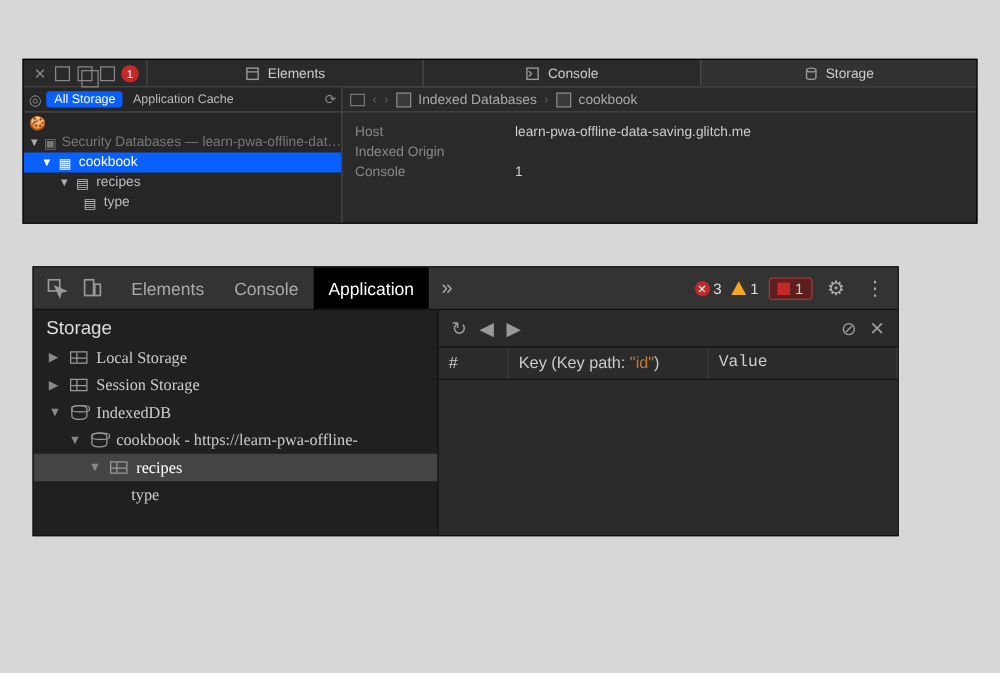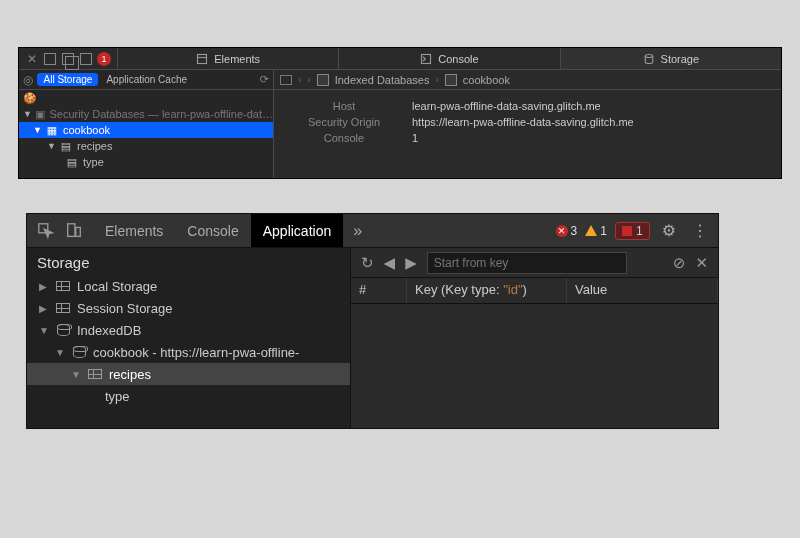--- a/index.html
+++ b/index.html
@@ -34,21 +34,21 @@
   .saf-row.sel { background:#0a60ff; color:#fff; }
   .saf-row.sel .arrow, .saf-row.sel .ricon { color:#fff; }
   .saf-row.dim { color:#777; }
 
   .saf-right { flex:1; display:flex; flex-direction:column; }
   .saf-pathbar { height:20px; border-bottom:1px solid #4a4a4a; display:flex; align-items:center; gap:6px; padding:0 6px; color:#aaa; }
   .saf-pathbar .sep { color:#666; font-size:10px; }
   .bcico { width:12px; height:12px; border:1px solid #888; display:inline-block; position:relative; background:#3a3a3a; }
   .saf-details { padding:8px 10px; }
   .saf-kv { display:flex; gap:8px; padding:2px 0; font-size:11px; }
-  .saf-kv .k { color:#888; width:120px; text-align:center; }
+  .saf-kv .k { color:#888; width:120px; text-align:left; }
   .saf-kv .v { color:#ccc;text-align:right; }
 
   
   .chrome {
     position: absolute; left: 26px; top: 213px; width: 693px; height: 216px;
     background: #2b2b2b; color:#ccc; font-size:13px; border:1px solid #111;
   }
   .chr-tabbar { height:34px; background:#333; display:flex; align-items:center; border-bottom:1px solid #111; }
   .chr-tabbar .left-icons { display:flex; align-items:center; gap:10px; padding:0 10px; }
   .chr-ico { width:18px; height:18px; stroke:#999; stroke-width:1.5; fill:none; }
@@ -65,41 +65,41 @@
   .chr-red-pill { background:#5c1f1f; border:1px solid #a33; padding:1px 6px; border-radius:3px; display:flex; align-items:center; gap:4px; font-size:12px; }
   .chr-red-pill .sq { width:10px; height:10px; background:#c62828; }
   .chr-gear, .chr-dots { color:#aaa; font-size:16px; padding:0 4px; }
 
   .chr-body { display:flex; height:calc(100% - 34px); }
   .chr-left { width:324px; background:#202020; border-right:1px solid #111; overflow:hidden; }
   .chr-section { padding:6px 10px 4px; color:#ddd; font-size:15px; }
   .chr-trow { display:flex; align-items:center; height:22px; gap:6px; white-space:nowrap; overflow:hidden; }
   .chr-trow .tri { width:10px; color:#888; font-size:10px; }
   .chr-trow .tico { width:16px; height:14px; display:flex; align-items:center; justify-content:center; }
-  .chr-trow .lbl { overflow:hidden; text-overflow:ellipsis; }
+  .chr-trow .lbl { overflow:hidden; text-overflow:ellipsis;font-family:Liberation Serif, serif; }
   .chr-trow.sel { background:#444; color:#fff; }
   .pad1 { padding-left:12px; } .pad2 { padding-left:28px; } .pad3 { padding-left:44px; } .pad5 { padding-left:78px; }
 
   .tabico { display:inline-block; width:14px; height:10px; border:1px solid #999; position:relative; }
   .tabico::before, .tabico::after { content:""; position:absolute; background:#999; }
   .tabico::before { left:4px; top:0; width:1px; height:100%; }
   .tabico::after { left:0; top:4px; width:100%; height:1px; }
   .cylico { display:inline-block; width:13px; height:12px; border:1px solid #999; border-radius:6px/3px; position:relative; }
   .cylico::before { content:""; position:absolute; left:-1px; top:-1px; width:13px; height:4px; border:1px solid #999; border-radius:6px/2px; }
 
   .chr-right-pane { flex:1; display:flex; flex-direction:column; background:#2b2b2b; }
   .chr-toolbar { height:30px; border-bottom:1px solid #111; display:flex; align-items:center; gap:10px; padding:0 10px; }
   .chr-toolbar .tbtn { color:#999; font-size:15px; }
   .chr-input { flex:0 0 200px; background:#1a1a1a; border:1px solid #444; color:#888; font-size:12px; padding:3px 6px; height:22px; }
   .chr-toolbar .spacer { flex:1; }
   .chr-tblhead { height:26px; display:flex; border-bottom:1px solid #111; font-size:13px; color:#ccc; }
   .chr-th { padding:4px 8px; border-right:1px solid #3a3a3a; }
   .chr-th.hash { width:56px; }
   .chr-th.key { width:160px; }
-  .chr-th.val { flex:1; }
+  .chr-th.val { flex:1;font-family:Liberation Mono, monospace; }
   .chr-th .keypath { color:#888; }
   .chr-th .keypath .idq { color:#c37a3a; }
 </style>
 </head>
 <body>
 
 <div class="safari">
   <div class="saf-tabbar">
     <div class="wicons">
       <span class="wico">✕</span>
@@ -181,22 +181,21 @@
         <span class="sep">›</span>
         <span class="bcico"></span>
         <span>cookbook</span>
       </div>
       <div class="saf-details">
         <div class="saf-kv">
             <span class="k">Host</span>
             <span class="v">learn-pwa-offline-data-saving.glitch.me</span>
           </div>
         <div class="saf-kv">
-            <span class="k">Security Origin</span>
-            <span class="v">https://learn-pwa-offline-data-saving.glitch.me</span>
+            <span class="k">Indexed Origin</span>
           </div>
         <div class="saf-kv">
             <span class="k">Console</span>
             <span class="v">1</span>
           </div>
       </div>
     </div>
   </div>
 </div>
 
@@ -283,27 +282,26 @@
       <div class="chr-trow pad5">
           <span class="lbl">type</span>
         </div>
     </div>
 
     <div class="chr-right-pane">
       <div class="chr-toolbar">
         <span class="tbtn">↻</span>
         <span class="tbtn">◀</span>
         <span class="tbtn">▶</span>
-        <input class="chr-input" placeholder="Start from key" style="">
         <span class="spacer"></span>
         <span class="tbtn">⊘</span>
         <span class="tbtn">✕</span>
       </div>
       <div class="chr-tblhead">
         <div class="chr-th hash">#</div>
         <div class="chr-th key">
-          <span>Key (Key type: </span><span class="keypath"><span class="idq">"id"</span></span><span>)</span>
+          <span>Key (Key path: </span><span class="keypath"><span class="idq">"id"</span></span><span>)</span>
         </div>
         <div class="chr-th val">Value</div>
       </div>
     </div>
   </div>
 </div>
 
 </body></html>

